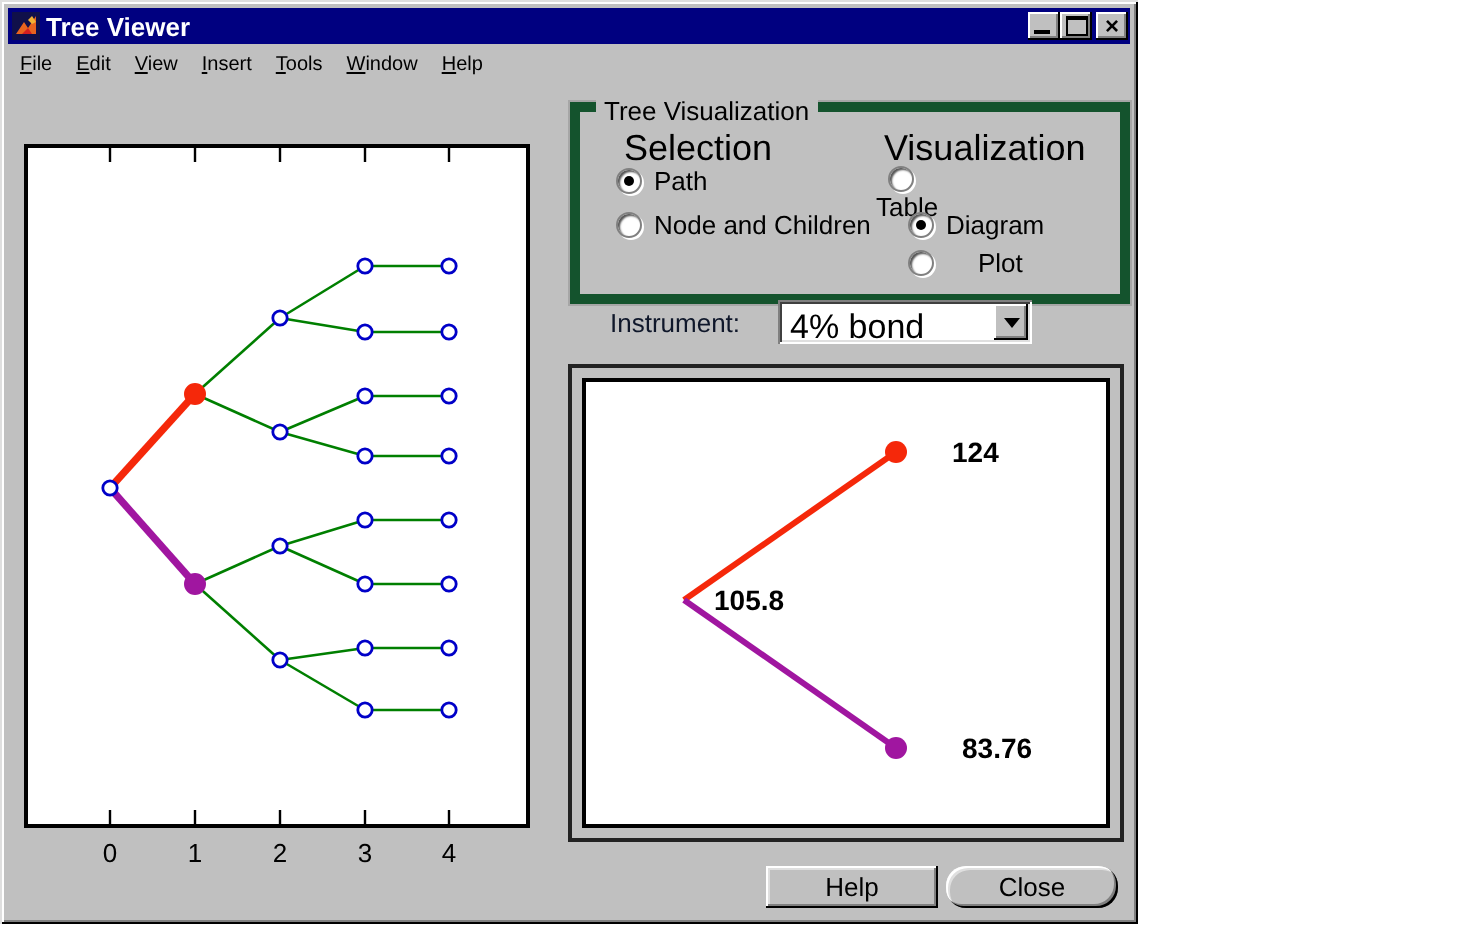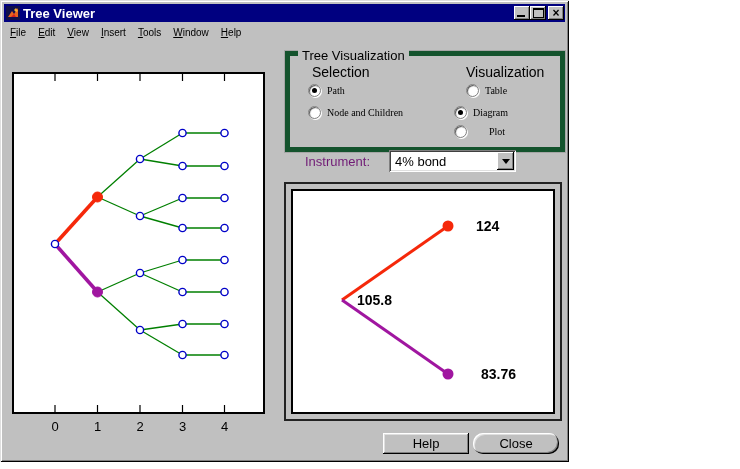--- a/index.html
+++ b/index.html
@@ -43,41 +43,41 @@
 
   
   .groupbox{
     position:absolute;left:285px;top:51px;width:270px;height:91px;
     border:5px solid #14532d;box-shadow:0 0 0 1px #00000022;
   }
   .groupbox-title{
     position:absolute;top:-8px;left:8px;background:#c0c0c0;padding:0 4px;
     font-size:13px;color:#000;white-space:nowrap;
   }
-  .col-label{position:absolute;font-size:14px;color:#000;white-space:nowrap;}
+  .col-label{position:absolute;font-size:18px;color:#000;white-space:nowrap;}
   .radio-row{position:absolute;display:flex;align-items:center;height:15px;cursor:default;}
   .radio-circle{
     width:11px;height:11px;border-radius:50%;background:#fff;flex:0 0 auto;
     border:1px solid #808080;
     box-shadow: inset 1px 1px 1px #555, 1px 1px 0 #fff;
     position:relative;margin-right:6px;
   }
   .radio-circle.checked::after{
     content:"";position:absolute;left:3px;top:3px;width:5px;height:5px;border-radius:50%;background:#000;
   }
-  .radio-label{font-size:10px;color:#000;white-space:nowrap;font-family:Liberation Serif, serif;}
-
-  
-  .instrument-label{position:absolute;left:305px;top:154px;font-size:13px;color:#701a75;}
+  .radio-label{font-size:13px;color:#000;white-space:nowrap;}
+
+  
+  .instrument-label{position:absolute;left:305px;top:154px;font-size:13px;color:#0f172a;}
   .dropdown{
     position:absolute;left:389px;top:150px;width:127px;height:22px;background:#fff;
     box-shadow: inset 1px 1px 0 #808080, inset -1px -1px 0 #ffffff,
                 inset 2px 2px 0 #404040, inset -2px -2px 0 #dfdfdf;
   }
-  .dropdown-value{position:absolute;left:6px;top:4px;font-size:13px;color:#000;white-space:nowrap;}
+  .dropdown-value{position:absolute;left:6px;top:4px;font-size:17px;color:#000;white-space:nowrap;}
   .dropdown-arrow-btn{
     position:absolute;right:2px;top:2px;bottom:2px;width:17px;background:#c0c0c0;
     box-shadow: inset -1px -1px 0 #000000, inset 1px 1px 0 #ffffff, inset -2px -2px 0 #808080;
     display:flex;align-items:center;justify-content:center;
   }
   .arrow-down{width:0;height:0;border-left:4px solid transparent;border-right:4px solid transparent;border-top:5px solid #000;}
 
   
   .diagram-panel{
     position:absolute;left:284px;top:182px;width:274px;height:235px;
@@ -201,33 +201,33 @@
         <span class="xtick" style="left: 44px;">0</span>
         <span class="xtick" style="left: 86.5px;">1</span>
         <span class="xtick" style="left: 129px;">2</span>
         <span class="xtick" style="left: 171.5px;">3</span>
         <span class="xtick" style="left: 213.5px;">4</span>
       </div>
 
     <div class="groupbox">
       <span class="groupbox-title">Tree Visualization</span>
       <span class="col-label" style="left:22px;top:8px;">Selection</span>
-      <span class="col-label" style="left:176px;top:8px;">Visualization</span>
+      <span class="col-label" style="left:152px;top:8px;">Visualization</span>
       <div id="selection-radios">
           <div class="radio-row" style="left: 18px; top: 27px;">
             <span class="radio-circle checked"></span>
             <span class="radio-label">Path</span>
           </div>
           <div class="radio-row" style="left: 18px; top: 49px;">
             <span class="radio-circle"></span>
             <span class="radio-label">Node and Children</span>
           </div>
         </div>
       <div id="visualization-radios">
-          <div class="radio-row" style="left: 176px; top: 27px;">
+          <div class="radio-row" style="left: 148px; top: 27px; flex-direction: column;">
             <span class="radio-circle"></span>
             <span class="radio-label">Table</span>
           </div>
           <div class="radio-row" style="left: 164px; top: 49px;">
             <span class="radio-circle checked"></span>
             <span class="radio-label">Diagram</span>
           </div>
           <div class="radio-row" style="left: 164px; top: 68px; gap: 16px;">
             <span class="radio-circle"></span>
             <span class="radio-label">Plot</span>

